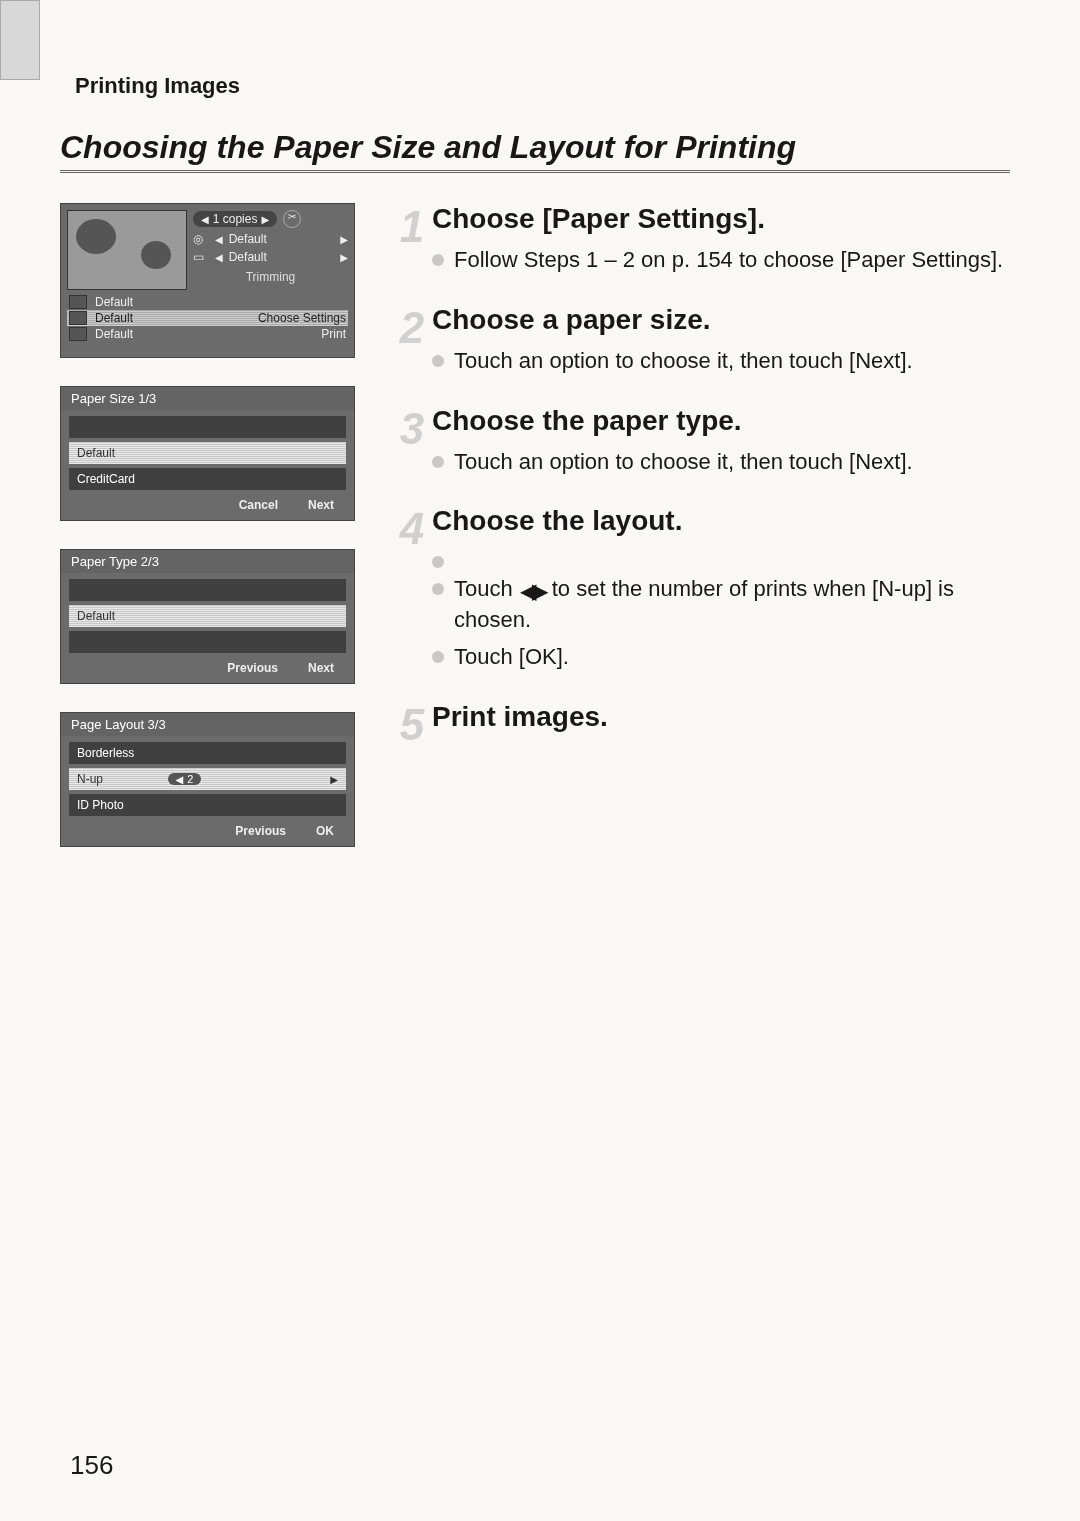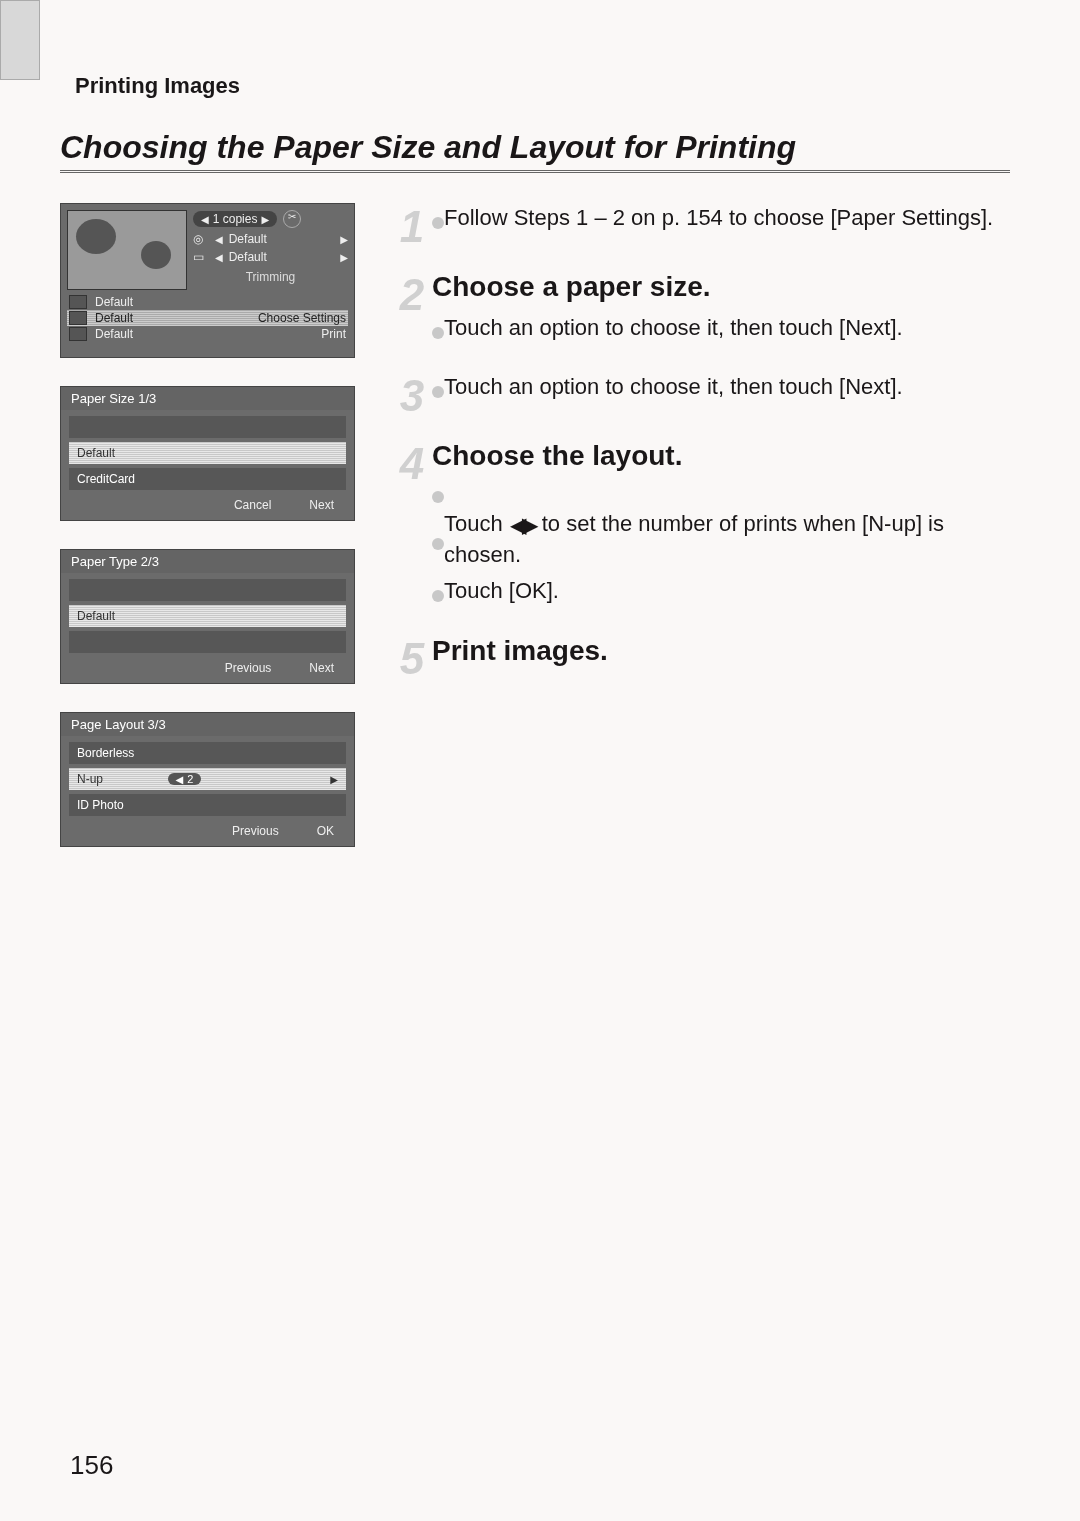--- a/index.html
+++ b/index.html
@@ -84,35 +84,35 @@
   .p1-icon {
     width:18px; height:14px; background:#555; border:1px solid #333;
   }
 
   
   .list-title {
     background:#15803d; padding:4px 10px; font-size:13px; color:#fff;
   }
   .list-body { padding:6px 8px 0; }
   .list-row {
-    height:22px; background:#0369a1; margin-bottom:4px;
+    height:22px; background:#be185d; margin-bottom:4px;
     font-size:12px; padding:2px 8px; display:flex; align-items:center; color:#fff;
   }
   .list-row.sel {
     background: repeating-linear-gradient(0deg,#e8e8e8,#e8e8e8 1px,#c8c8c8 1px,#c8c8c8 2px);
     color:#333;
   }
   .nup-val {
     background:#555; color:#fff; border-radius:8px;
     padding:0 8px; margin:0 auto; font-size:11px;
     display:flex; align-items:center; gap:4px;
   }
   .btn-bar {
-    display:flex; justify-content:flex-end; gap:38px;
-    padding:4px 20px 8px; font-size:12px;
+    display:flex; justify-content:flex-end; gap:30px;
+    padding:4px 20px 8px; font-size:12px;font-weight:bold;
   }
 
   
   .step { display:flex; margin-bottom: 22px; }
   .step-num {
     width: 40px;
     font-size: 44px;
     font-style: italic;
     font-weight: bold;
     color: #d0d0d0;
@@ -120,21 +120,21 @@
     text-align: center;
     padding-top: 2px;
   }
   .step-body { flex:1; }
   .step-head {
     font-size: 28px; font-weight: bold; margin-bottom: 10px;
   }
   .step-body ul { list-style: none; }
   .step-body li {
     font-size: 22px; line-height: 1.4; margin-bottom: 6px;
-    display:flex; align-items:center; 
+    display:flex; align-items:flex-start; gap:10px;
   }
   .bullet {
     width:12px; height:12px; border-radius:50%; background:#c8c8c8;
     flex-shrink:0; margin-top:9px;
   }
   .arrows {
     display:inline-block; font-weight:bold; letter-spacing:-4px;
     font-size:20px; vertical-align:middle; margin: 0 2px;
   }
 
@@ -248,20 +248,21 @@
         <span>OK</span>
       </div>
     </div>
 
   </div>
 
   <div class="steps" id="steps-container">
       <div class="step">
         <div class="step-num">1</div>
         <div class="step-body">
+          <div class="step-head">Choose [Paper Settings].</div>
           <ul>
             <li>
               <span class="bullet"></span>
               <span>Follow Steps 1 – 2 on p. 154 to choose [Paper Settings].</span>
             </li>
           </ul>
         </div>
       </div>
       <div class="step">
         <div class="step-num">2</div>
@@ -271,20 +272,21 @@
             <li>
               <span class="bullet"></span>
               <span>Touch an option to choose it, then touch [Next].</span>
             </li>
           </ul>
         </div>
       </div>
       <div class="step">
         <div class="step-num">3</div>
         <div class="step-body">
+          <div class="step-head">Choose the paper type.</div>
           <ul>
             <li>
               <span class="bullet"></span>
               <span>Touch an option to choose it, then touch [Next].</span>
             </li>
           </ul>
         </div>
       </div>
       <div class="step">
         <div class="step-num">4</div>

